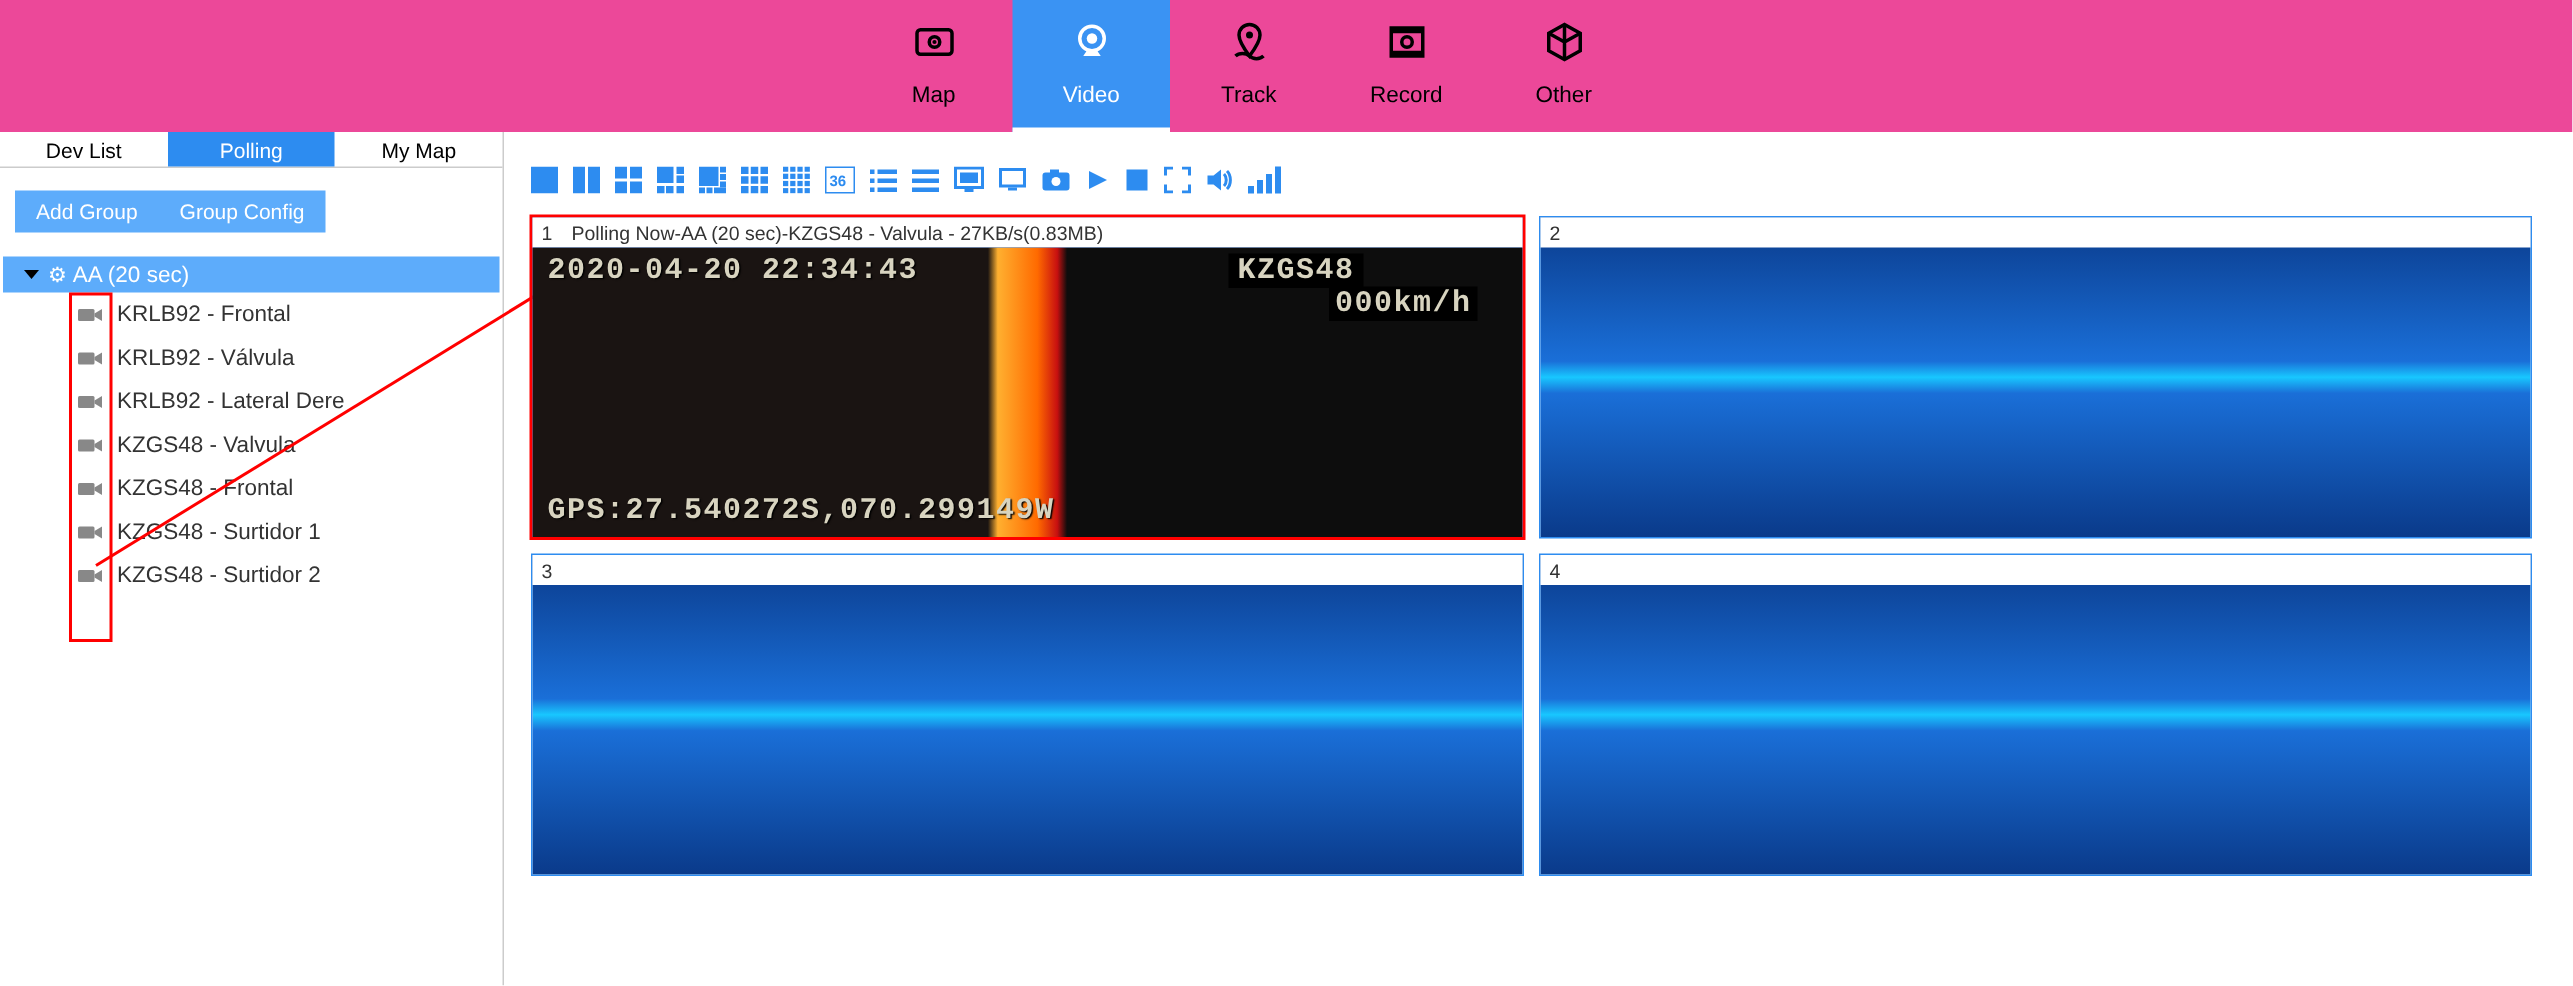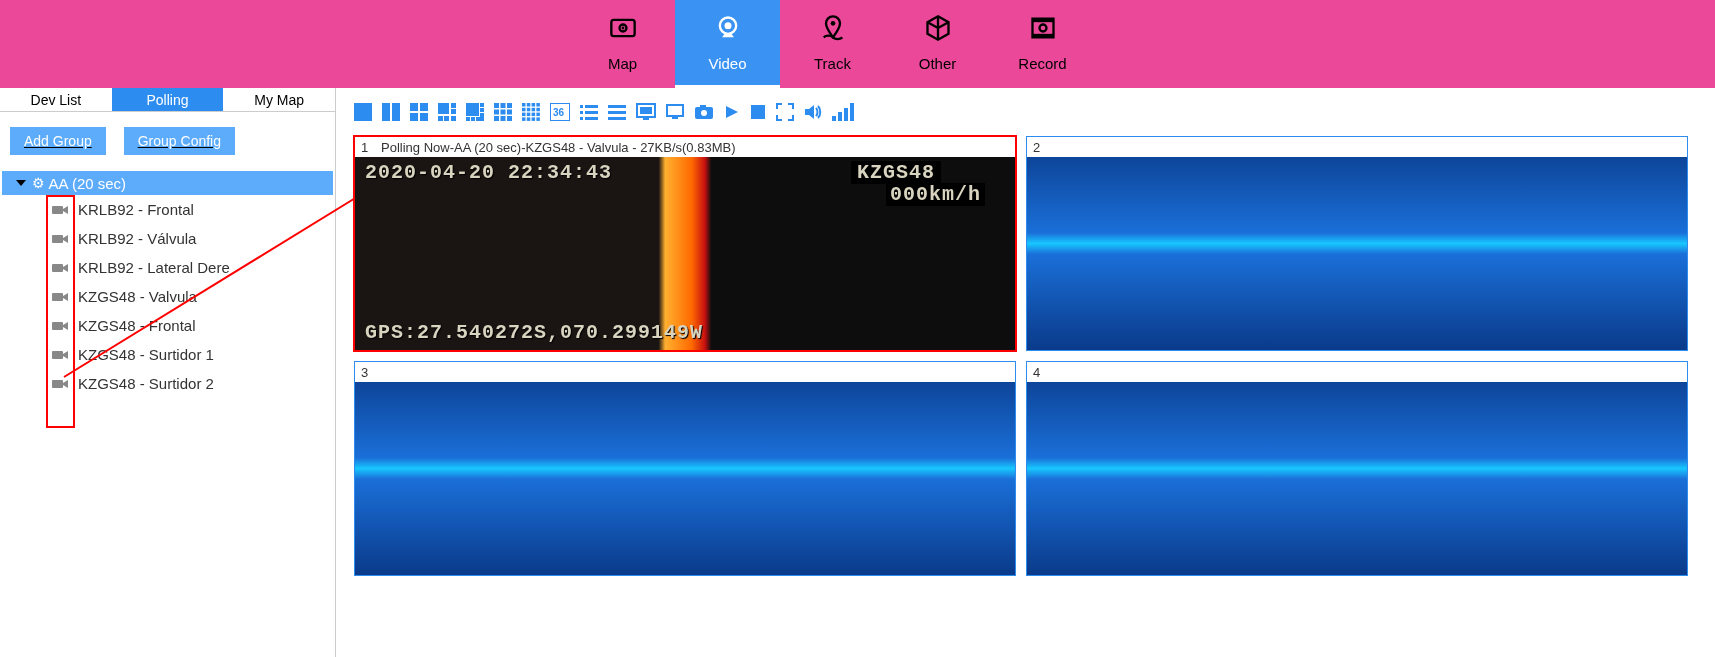--- a/index.html
+++ b/index.html
@@ -10,55 +10,55 @@
 .nav-item.active { background: #3a93f3; color: #fff; border-bottom: 3px solid #fff; }
 .nav-item .icon { font-size: 28px; }
 .nav-item .label { font-size: 15px; }
 
 .row { display: flex; height: calc(100% - 88px); }
 .sidebar { width: 336px; border-right: 1px solid #ccc; }
 .tabs { display: flex; height: 24px; border-bottom: 1px solid #ccc; }
 .tab { flex: 1; text-align: center; font-size: 14px; line-height: 24px; cursor: pointer; }
 .tab.active { background: #2d8cf0; color: #fff; }
 
-.btn-row { padding: 15px 10px 6px 10px; display: flex; gap: 18px; text-decoration: underline; }
+.btn-row { padding: 15px 10px 6px 10px; display: flex; gap: 0; }
 .btn { background: #5dacfb; color: #fff; border: none; padding: 6px 14px; font-size: 14px; cursor: pointer; }
 
 .tree { padding: 0 2px; margin-top: 10px; }
 .group-row { background: #5dacfb; color: #fff; height: 24px; display: flex; align-items: center; font-size: 15px; padding-left: 14px; gap: 4px; }
 .group-row .caret { display:inline-block; width:0; height:0; border-left:5px solid transparent; border-right:5px solid transparent; border-top:6px solid #000; margin-right:2px;}
 .group-row .gear { font-size:14px; }
 .cam-list { position: relative; }
 .cam-item { height: 29px; display: flex; align-items: center; padding-left: 48px; font-size: 15px; color: #333; gap: 8px; }
 .cam-icon { display:inline-flex; align-items:center; width:20px; justify-content:center; color:#888; }
 .cam-icon svg { fill:#888; }
 
 .red-box { position:absolute; border:2px solid red; }
 .red-vert { left:44px; top:0px; width:29px; height:233px; }
 .arrow { position:absolute; }
 .arrow line { stroke:red; stroke-width:2; }
 .arrow polygon { fill:red; }
 
-.main { flex:1; padding-top: 10px; padding-left: 18px; }
+.main { flex:1; padding-top: 0; padding-left: 18px; margin-top: 18px; }
 .toolbar { display:flex; gap:10px; align-items:center; height:28px; margin-bottom:10px; }
 .tb-icon { color:#2d8cf0; cursor:pointer; display:inline-flex; }
 .tb-icon svg { fill:#2d8cf0; }
 
 .grid { display:grid; grid-template-columns: 662px 662px; grid-template-rows: 215px 215px; gap:10px; }
 .tile { border:1px solid #2d8cf0; position:relative; background:linear-gradient(to bottom, #0a3a8a 0%, #1a6fd8 45%, #18c7ff 50%, #1a6fd8 55%, #0a3a8a 100%); }
 .tile.active { outline:2px solid red; outline-offset:-1px; }
 .tile-header { position:absolute; top:0; left:0; right:0; height:20px; background:#fff; display:flex; align-items:center; font-size:13px; padding:0 6px; color:#333; }
 .tile-header .num { width:20px; }
 .tile-header .title { flex:1; }
 .tile-body { position:absolute; top:20px; left:0; right:0; bottom:0; overflow:hidden; }
 
 .feed-bg { width:100%; height:100%; position:relative; background:linear-gradient(90deg,#1a1412 0%,#1a1412 46%,#ffb030 47%,#ff6a00 51%,#c81010 53%,#0d0d0d 54%,#0d0d0d 100%); }
 .osd { position:absolute; color:#d8d4c0; font-family:"Courier New",monospace; font-size:20px; letter-spacing:1px; text-shadow:1px 1px 1px #000;font-weight:bold; }
 .osd.tl { top:4px; left:10px; }
-.osd.tr-id { top:4px; right:74px; background:#000; padding:0 6px; }
+.osd.tr-id { top:4px; right:106px; background:#000; padding:0 6px; }
 .osd.tr-sp { top:26px; right:30px; background:#000; padding:0 4px; }
 .osd.bl { bottom:6px; left:10px; }
 
 .bars { display:flex; align-items:flex-end; gap:2px; height:18px;}
 .bars span { width:4px; background:#2d8cf0; display:inline-block;}
 .bars span:nth-child(1){height:5px}.bars span:nth-child(2){height:9px}.bars span:nth-child(3){height:13px}.bars span:nth-child(4){height:18px}
 </style>
 </head>
 <body>
 
@@ -89,36 +89,36 @@
           <path d="M12 2a6 6 0 0 0-6 6c0 4 6 12 6 12s6-8 6-12a6 6 0 0 0-6-6z" fill="none" stroke="#000" stroke-width="2"></path>
           <circle cx="12" cy="8" r="2" fill="#000"></circle>
           <path d="M4 20c2-2 6-2 8 0s6 2 8 0" fill="none" stroke="#000" stroke-width="2"></path>
         </svg>
     </span>
     <span class="label">Track</span>
   </div>
   <div class="nav-item">
     <span class="icon">
       <svg width="28" height="28" viewBox="0 0 24 24">
-          <path d="M12 2l9 5v10l-9 5-9-5V7z" fill="none" stroke="#000" stroke-width="2"></path>
-          <path d="M12 2v20M3 7l9 5 9-5" fill="none" stroke="#000" stroke-width="2"></path>
-        </svg>
-    </span>
-    <span class="label">Other</span>
-  </div>
-  <div class="nav-item">
-    <span class="icon">
-      <svg width="28" height="28" viewBox="0 0 24 24">
           <rect x="3" y="4" width="18" height="16" fill="none" stroke="#000" stroke-width="2"></rect>
           <circle cx="12" cy="12" r="3" fill="none" stroke="#000" stroke-width="2"></circle>
           <rect x="3" y="4" width="18" height="3" fill="#000"></rect>
           <rect x="3" y="17" width="18" height="3" fill="#000"></rect>
         </svg>
     </span>
     <span class="label">Record</span>
+  </div>
+  <div class="nav-item">
+    <span class="icon">
+      <svg width="28" height="28" viewBox="0 0 24 24">
+          <path d="M12 2l9 5v10l-9 5-9-5V7z" fill="none" stroke="#000" stroke-width="2"></path>
+          <path d="M12 2v20M3 7l9 5 9-5" fill="none" stroke="#000" stroke-width="2"></path>
+        </svg>
+    </span>
+    <span class="label">Other</span>
   </div>
 </div>
 
 <div class="row">
   <div class="sidebar">
     <div class="tabs">
       <div class="tab">Dev List</div>
       <div class="tab active">Polling</div>
       <div class="tab">My Map</div>
     </div>

